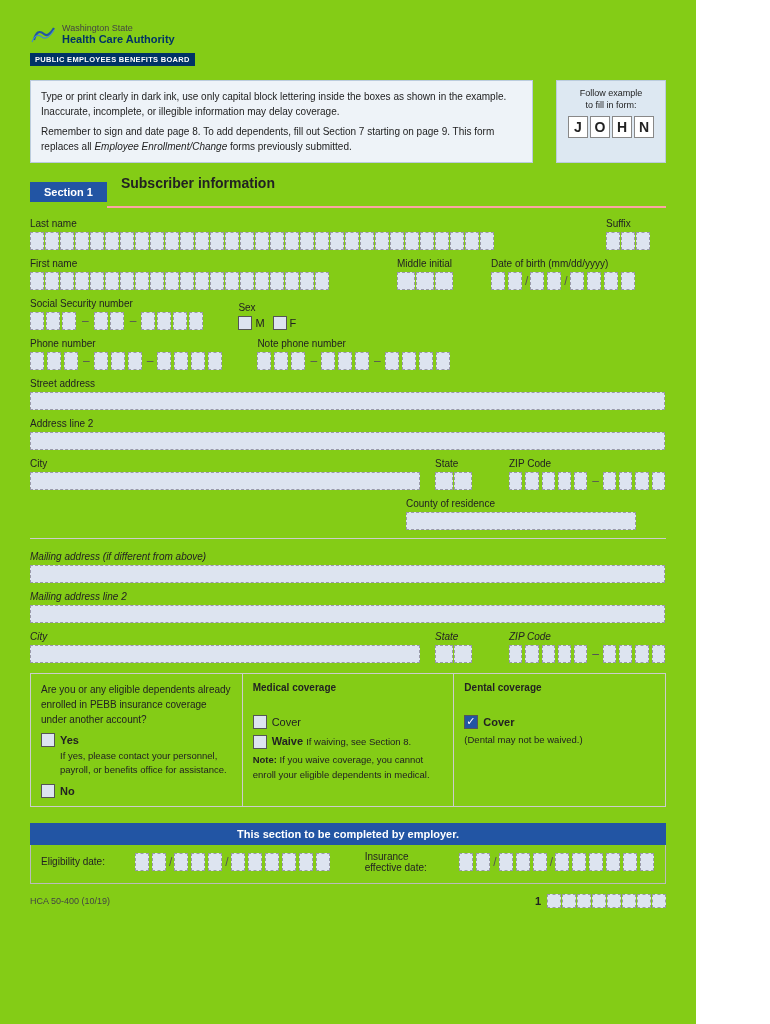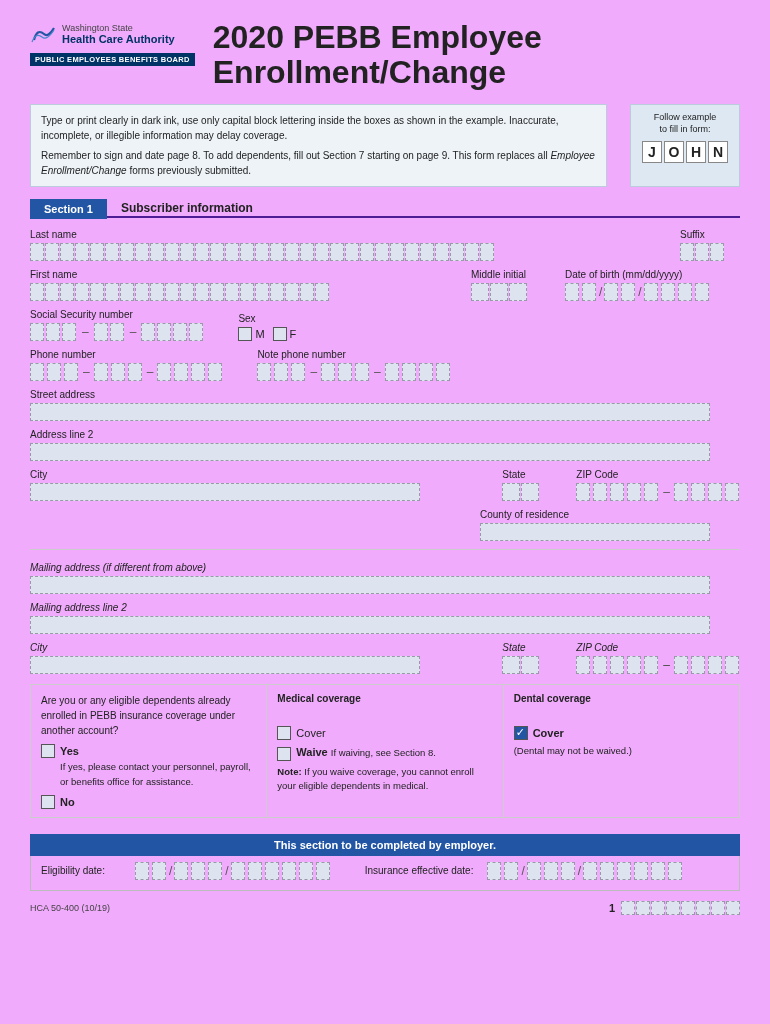--- a/index.html
+++ b/index.html
@@ -5,23 +5,23 @@
     * { box-sizing: border-box; margin: 0; padding: 0; }
     body {
       font-family: Arial, Helvetica, sans-serif;
       font-size: 11px;
       background: #fff;
       color: #222;
       width: 770px;
       min-height: 1024px;
     }
     .page {
-      width: 770px;
+      width: 696px;
       min-height: 1024px;
-      background: #f0abfc;
+      background: #84cc16;
       padding: 20px 30px 20px 30px;
     }
     
     .header {
       display: flex;
       align-items: flex-start;
       margin-bottom: 14px;
     }
     .logo-block {
       display: flex;
@@ -130,27 +130,27 @@
     }
     .section-badge {
       background: #2255a4;
       color: #fff;
       font-size: 11px;
       font-weight: bold;
       padding: 4px 14px;
       margin-right: 0;
     }
     .section-title {
-      font-size: 12px;
+      font-size: 14px;
       font-weight: bold;
       color: #222;
       padding-left: 14px;
-      border-bottom: 2px solid #4c1d95;
+      border-bottom: 2px solid #fca5a5;
       flex: 1;
-      padding-bottom: 1px;
+      padding-bottom: 15px;
     }
     
     .form-row {
       display: flex;
       gap: 14px;
       margin-bottom: 8px;
       align-items: flex-end;
     }
     .form-group {
       display: flex;
@@ -360,26 +360,20 @@
           <rect width="28" height="28" fill="none"></rect>
           <path d="M4 20 Q7 8 14 14 Q18 18 24 8" stroke="#2255a4" stroke-width="2.2" fill="none"></path>
           <path d="M2 22 Q6 12 12 17 Q17 21 24 10" stroke="#4488cc" stroke-width="1.2" fill="none"></path>
         </svg>
         <div class="logo-text-block">
           <span class="logo-ws">Washington State</span>
           <span class="logo-hca">Health Care Authority</span>
         </div>
       </div>
       <div class="logo-banner">PUBLIC EMPLOYEES BENEFITS BOARD</div>
-    </div>
-    <div class="title-block">
-      <div class="title-main">
-        <span>2020 PEBB Employee</span><br>
-        <span>Enrollment/Change</span>
-      </div>
     </div>
   </div>
 
   <div class="instructions-row">
     <div class="instructions-text">
       <p style="margin-bottom:5px;">Type or print clearly in dark ink, use only capital block lettering inside the boxes as shown in the example. Inaccurate, incomplete, or illegible information may delay coverage.</p>
       <p>
         <span>Remember to sign and date page 8. To add dependents, fill out Section 7 starting on page 9. This form replaces all</span> <em>Employee Enrollment/Change</em> <span>forms previously submitted.</span>
       </p>
     </div>

